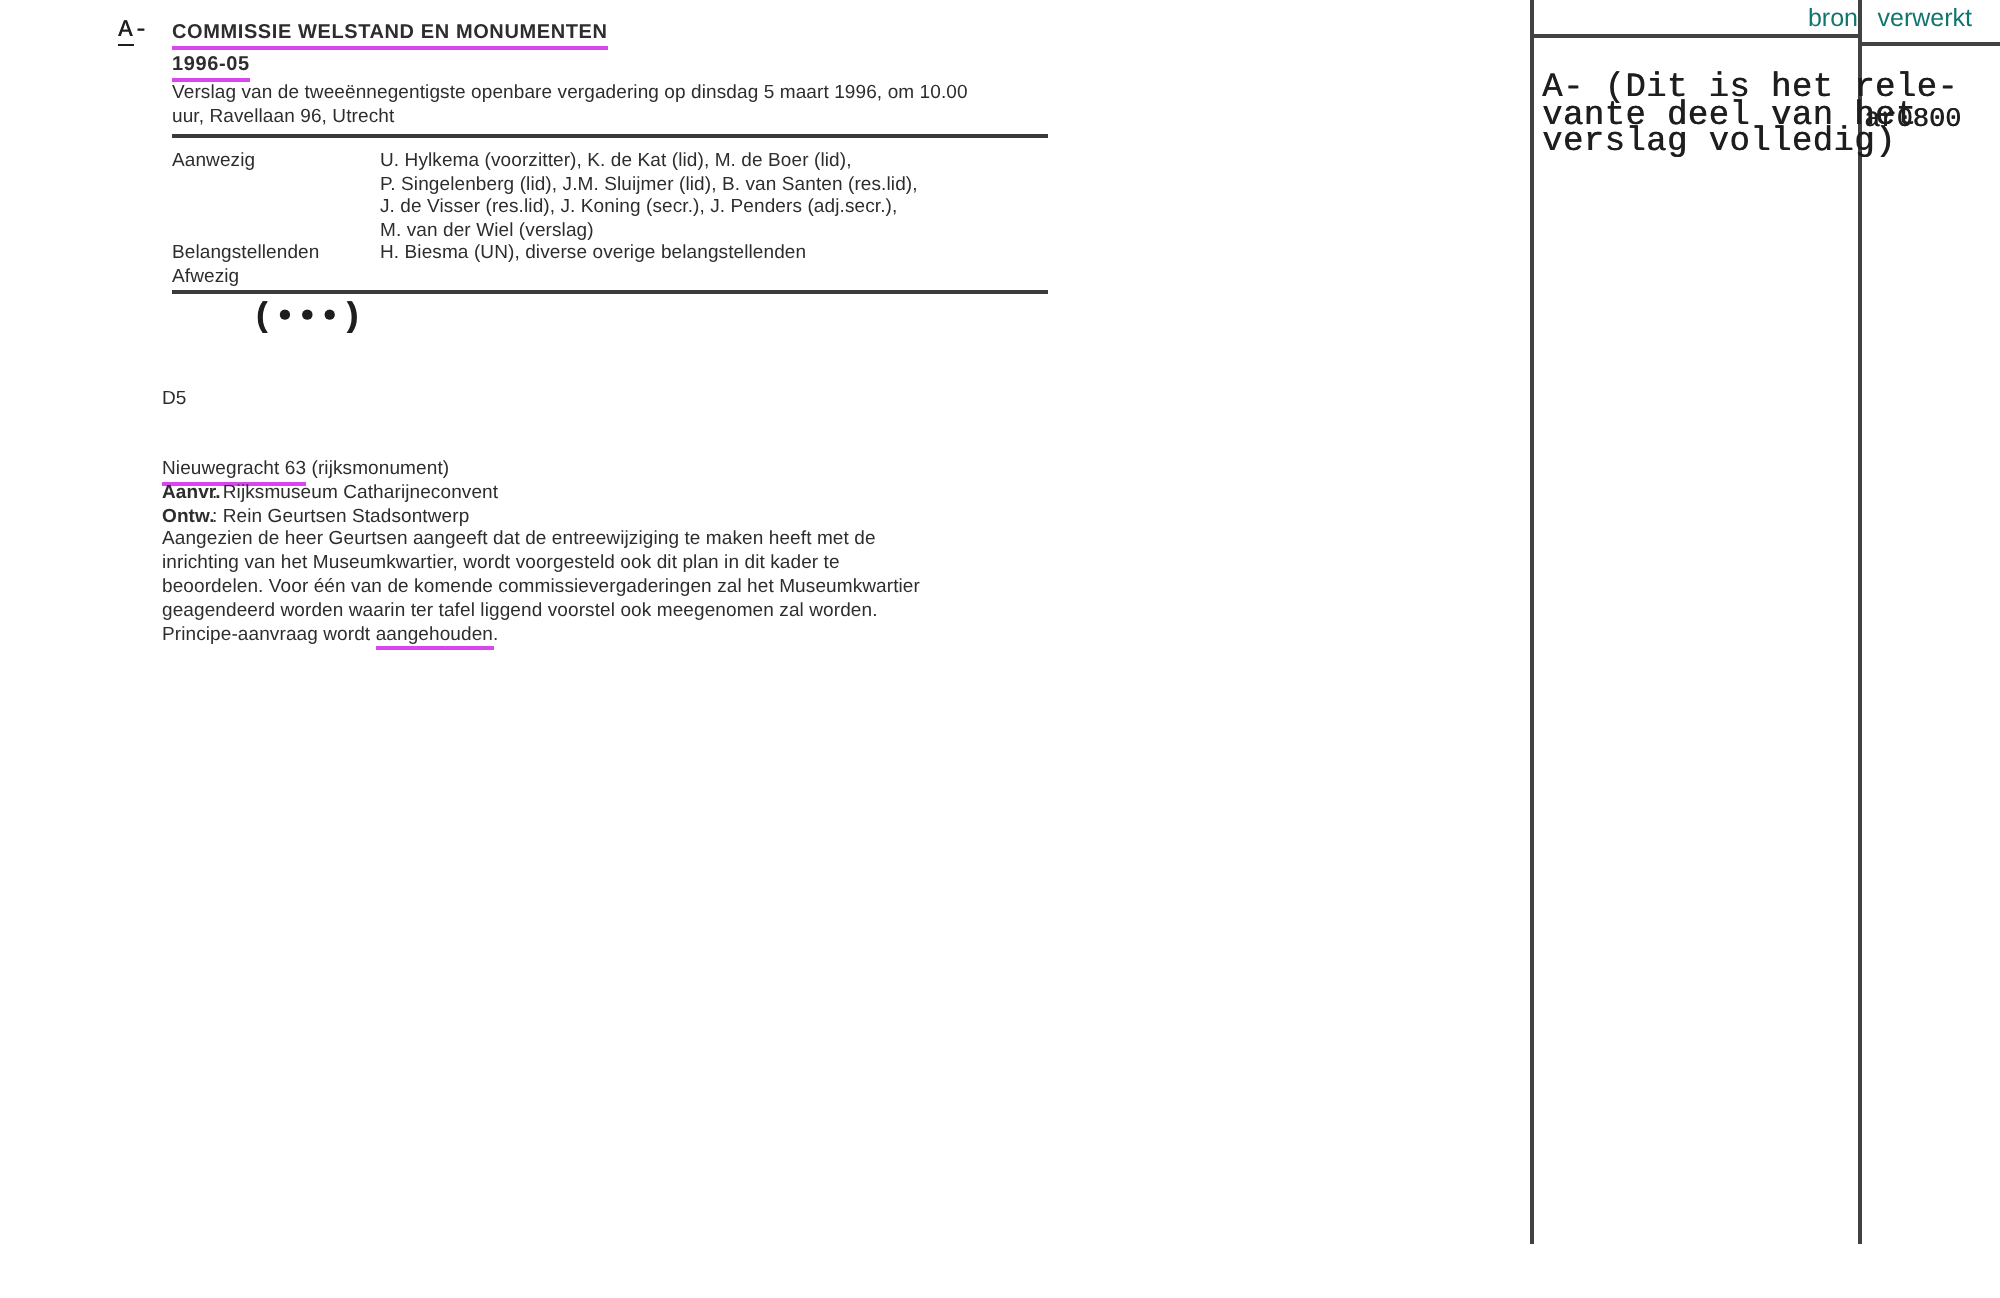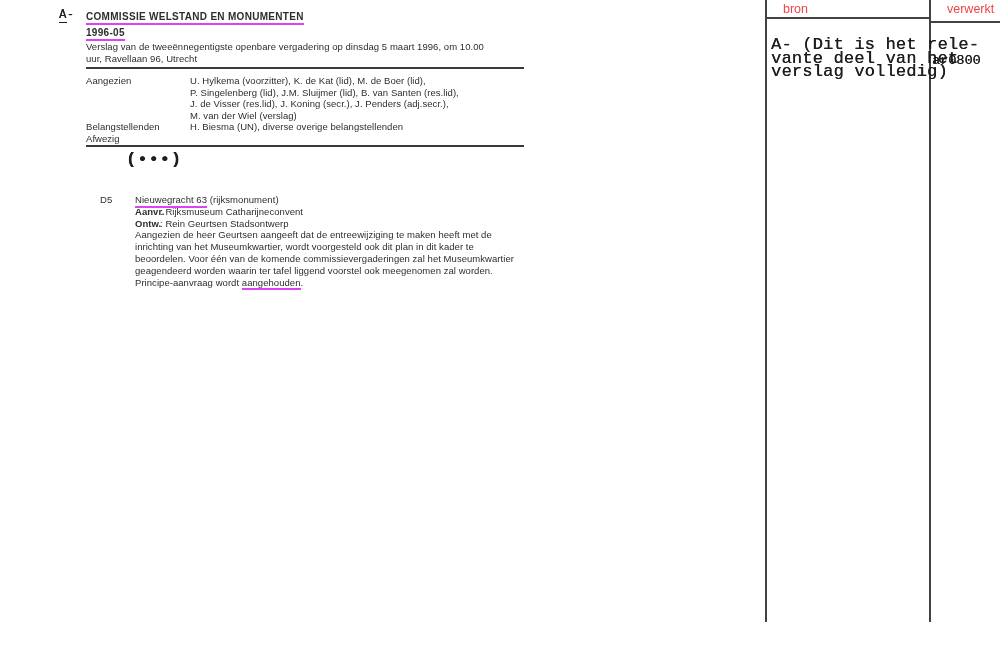--- a/index.html
+++ b/index.html
@@ -70,45 +70,45 @@
   
   .omission {
     left: 126px; top: 150px;
     font-size: 17px;
     font-weight: bold;
     letter-spacing: 1px;
   }
 
   
   .agenda-item {
-    left: 100px; top: 194px;
+    left: 81px; top: 194px;
     display: flex;
     line-height: 11.8px;
+    flex-direction: column;
   }
   .item-code { width: 35px; flex: 0 0 35px; }
   .item-content { flex: 1; }
   .inline-label {
     display: inline-block;
     width: 25px;
     font-weight: bold;
   }
 
   
   .vline {
     top: 0; height: 622px; width: 2px;
     background: #424242;
   }
   .vline-left { left: 765px; }
   .vline-right { left: 929px; }
   .col-header {
     top: 2px;
     font-size: 12.5px;
-    color: #ef4444;
-    text-align: left;
-    margin-left: 16px;
+    color: #0f766e;
+    text-align: right;
   }
   .col-header-bron { left: 767px; width: 162px; }
   .col-header-verwerkt { left: 931px; width: 55px; }
   .hline { height: 1.5px; background: #424242; }
   .hline-bron { left: 765px; width: 166px; top: 17px; }
   .hline-verwerkt { left: 929px; width: 71px; top: 21px; }
   .bron-note {
     left: 771px; top: 38px;
     font-size: 17px;
     line-height: 13.5px;
@@ -132,21 +132,21 @@
     <div><span class="doc-title u">COMMISSIE WELSTAND EN MONUMENTEN</span></div>
     <div><span class="doc-title u">1996-05</span></div>
     <div class="intro-line">Verslag van de tweeënnegentigste openbare vergadering op dinsdag 5 maart 1996, om 10.00</div>
     <div class="intro-line">uur, Ravellaan 96, Utrecht</div>
   </div>
 
   <div class="abs rule rule-top"></div>
 
   <div class="abs attendance doc-text">
     <div class="att-row">
-      <div class="att-label">Aangezien</div>
+      <div class="att-label">Aanwezig</div>
       <div class="att-val">
         <div>U. Hylkema (voorzitter), K. de Kat (lid), M. de Boer (lid),</div>
         <div>P. Singelenberg (lid), J.M. Sluijmer (lid), B. van Santen (res.lid),</div>
         <div>J. de Visser (res.lid), J. Koning (secr.), J. Penders (adj.secr.),</div>
         <div>M. van der Wiel (verslag)</div>
       </div>
     </div>
     <div class="att-row">
       <div class="att-label">Belangstellenden</div>
       <div class="att-val">

